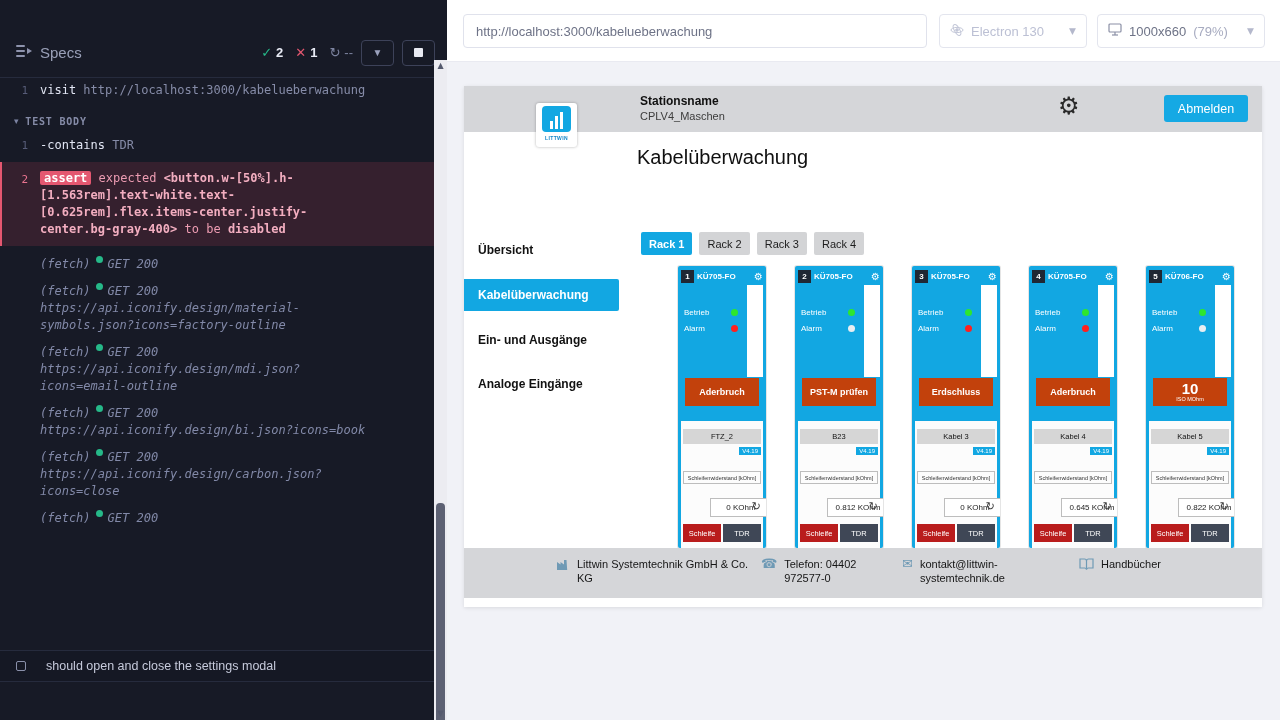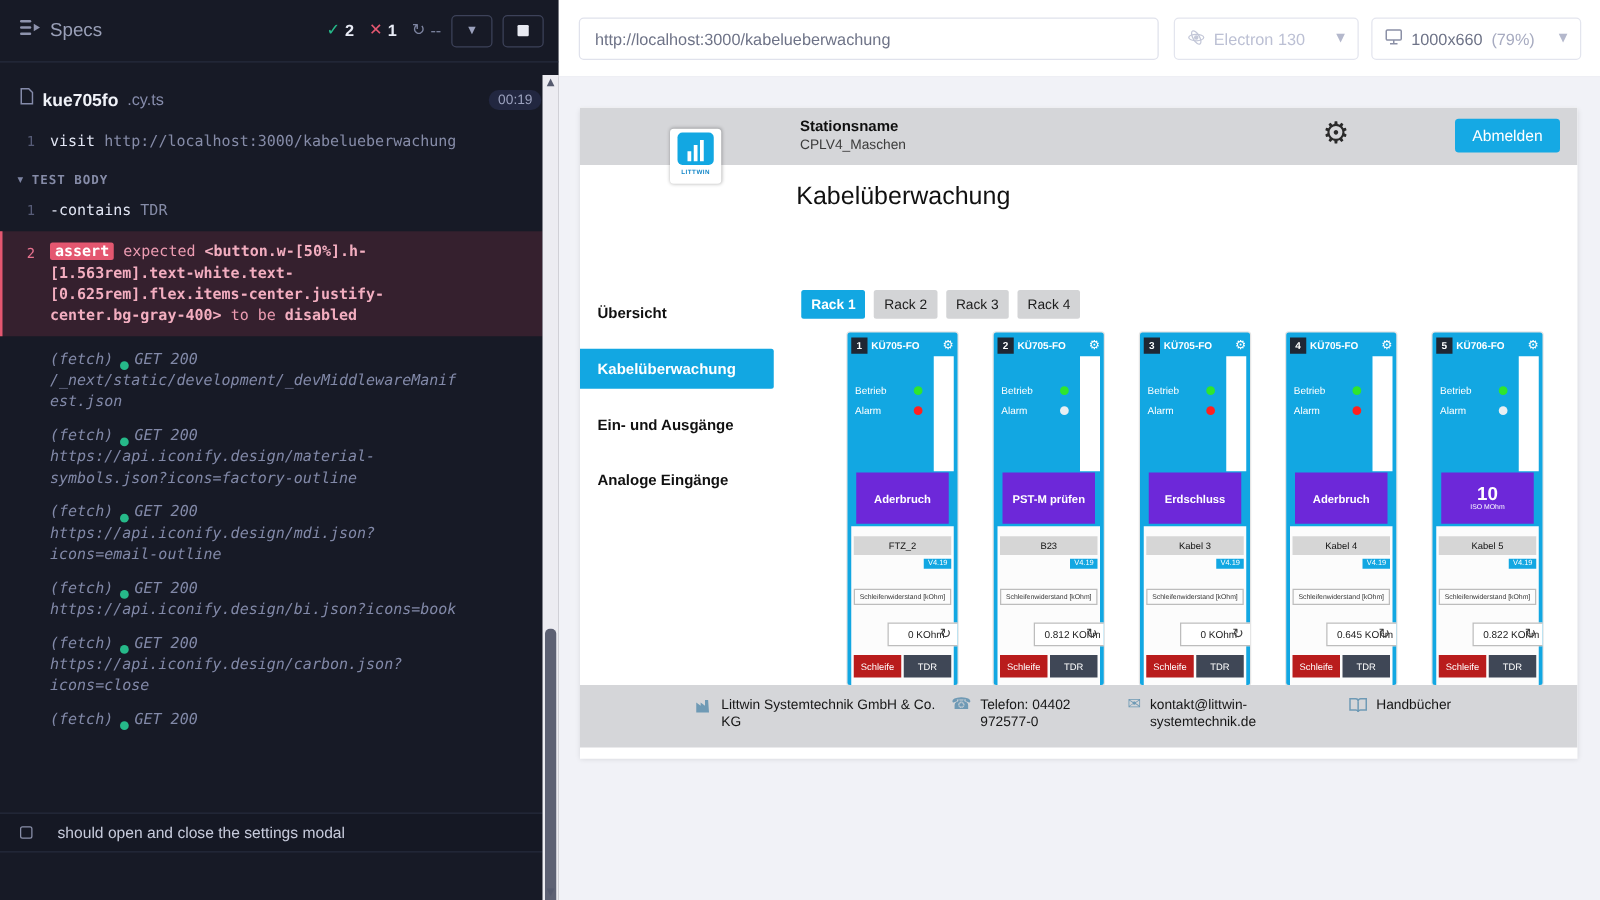--- a/index.html
+++ b/index.html
@@ -3,21 +3,21 @@
 <meta charset="utf-8">
 <style>
   * { margin:0; padding:0; box-sizing:border-box; }
   html,body { width:1280px; height:720px; overflow:hidden; background:#f1f2f7;
               font-family:"Liberation Sans", sans-serif; }
   .mono { font-family:"DejaVu Sans Mono", monospace; }
 
   
   .cy-panel { position:absolute; left:0; top:0; width:447px; height:720px; background:#171a26; }
   .cy-header { height:50px; display:flex; align-items:center; gap:8px; padding:0 12px 0 16px;
-               border-bottom:1px solid #262b3d; }
+               border-bottom:1px solid #262b3d;margin-top:28px; }
   .specs-label { color:#9aa0b8; font-size:15px; }
   .cy-stats { margin-left:auto; display:flex; align-items:center; gap:12px; font-size:13px; }
   .stat { display:flex; align-items:center; gap:4px; color:#e8ebf5; font-weight:bold; }
   .stat .ic { font-weight:bold; font-family:"DejaVu Sans",sans-serif; }
   .ic-pass { color:#26b989; } .ic-fail { color:#e45770; } .stat.pend { color:#7d84a0; font-weight:normal; }
   .ic-pend { color:#7d84a0; font-family:"DejaVu Sans",sans-serif; }
   .hbtn { width:33px; height:26px; border:1px solid #3d4259; border-radius:4px; background:transparent;
           display:flex; align-items:center; justify-content:center; color:#9ba1bd; font-size:10px; cursor:pointer; }
   .stop-sq { width:9px; height:9px; background:#e8eaf2; border-radius:1px; }
 
@@ -38,21 +38,21 @@
 
   .assert-block { position:relative; margin:6px 0; padding:8px 58px 8px 0;
                   background:#35202e; border-left:2px solid #e45770; }
   .assert-block .num { position:absolute; left:8px; top:9px; width:18px; text-align:right;
                        color:#e8738f; font-size:11px; }
   .assert-text { margin-left:38px; color:#ed9cb2; overflow-wrap:anywhere; }
   .assert-badge { background:#e45770; color:#fff; font-weight:bold; border-radius:2px; padding:0 4px; }
   .assert-bold { font-weight:bold; color:#f3aec0; }
 
   .fetch-group { margin:10px 0 0 40px; padding-right:48px; color:#8289a8; font-style:italic; }
-  .fetch-line { display:flex; align-items:flex-end; gap:5px; }
+  .fetch-line { display:flex; align-items:flex-start; gap:5px; }
   .fetch-dot { width:7px; height:7px; border-radius:50%; background:#26b989; display:inline-block; }
   .fetch-url { overflow-wrap:anywhere; max-width:330px; }
 
   .next-test { position:absolute; left:0; top:650px; width:434px; height:32px; background:#151824;
                border-top:1px solid #262b3d; border-bottom:1px solid #262b3d;
                display:flex; align-items:center; gap:20px; padding:0 16px; color:#c6cadb; font-size:12.5px; }
   .next-sq { width:10px; height:10px; border:1.5px solid #8a90aa; border-radius:2px; flex:none; }
 
   
   .cy-scroll { position:absolute; left:434px; top:60px; width:13px; height:660px; background:#ececf1; }
@@ -115,21 +115,21 @@
   .card-num { width:13px; height:13px; background:#1f2733; color:#fff; font-size:8px; font-weight:bold;
               display:flex; align-items:center; justify-content:center; flex:none; }
   .card-model { color:#fff; font-size:8px; font-weight:bold; flex:1; white-space:nowrap; }
   .card-gear { color:#fff; font-size:10px; font-family:"DejaVu Sans",sans-serif; cursor:pointer; }
   .card-strip { position:absolute; top:19px; right:3px; width:16px; height:92px; background:#fff; }
   .led { position:absolute; left:6px; width:54px; display:flex; align-items:center;
          justify-content:space-between; color:#fff; font-size:8px; }
   .led-b{top:42px;} .led-a{top:58px;}
   .dot { width:7px; height:7px; border-radius:50%; }
   .dot.g{background:#2ee62e;} .dot.r{background:#ff2020;} .dot.off{background:#e8eef2;}
-  .status-box { position:absolute; left:7px; right:7px; top:112px; height:41px; background:#6d28d9;
+  .status-box { position:absolute; left:7px; right:7px; top:112px; height:28px; background:#c2410c;
                 display:flex; flex-direction:column; align-items:center; justify-content:center; }
   .status-main { color:#fff; font-size:9px; font-weight:bold; white-space:nowrap; }
   .status-box.big .status-main { font-size:15px; line-height:14px; }
   .status-sub { color:#fff; font-size:5.5px; }
   .card-lower { position:absolute; left:3px; right:3px; top:155px; bottom:0; background:#fcfcfc; }
   .name-box { position:absolute; left:2px; right:2px; top:8px; height:15px; background:#d6d6d6;
               display:flex; align-items:center; justify-content:center; font-size:7.5px; color:#111; }
   .ver-tag { position:absolute; right:2px; top:26px; background:#12a7e2; color:#fff;
              font-size:6px; padding:1px 3px; }
   .loop-label { position:absolute; left:2px; right:2px; top:50px; height:13px; border:1px solid #bdbdbd;
@@ -184,30 +184,20 @@
         </span>
     </div>
     <button class="hbtn">
         <span>▼</span>
       </button>
     <button class="hbtn">
         <span class="stop-sq"></span>
       </button>
   </div>
 
-  <div class="spec-row">
-    <span>
-      <svg width="11" height="14" viewBox="0 0 11 14">
-          <path d="M1 1 h6 l3 3 v9 h-9 z" fill="none" stroke="#858baa" stroke-width="1.2"></path>
-        </svg>
-    </span>
-    <span class="spec-name">kue705fo</span>
-    <span class="spec-ext">.cy.ts</span>
-    <span class="spec-time">00:19</span>
-  </div>
 
   <div class="cy-log mono">
 
     <div class="cmd">
       <span class="num">1</span>
       <span class="cmd-name">visit</span>
       <span class="cmd-arg">http://localhost:3000/kabelueberwachung</span>
     </div>
 
     <div class="section-row">
@@ -231,21 +221,20 @@
         <span class="assert-bold">disabled</span>
       </div>
     </div>
 
     <div class="fetch-group">
       <div class="fetch-line">
           <span>(fetch)</span>
           <span class="fetch-dot"></span>
           <span>GET 200</span>
         </div>
-      <div class="fetch-url">/_next/static/development/_devMiddlewareManifest.json</div>
     </div>
     <div class="fetch-group">
       <div class="fetch-line">
           <span>(fetch)</span>
           <span class="fetch-dot"></span>
           <span>GET 200</span>
         </div>
       <div class="fetch-url">https://api.iconify.design/material-symbols.json?icons=factory-outline</div>
     </div>
     <div class="fetch-group">

